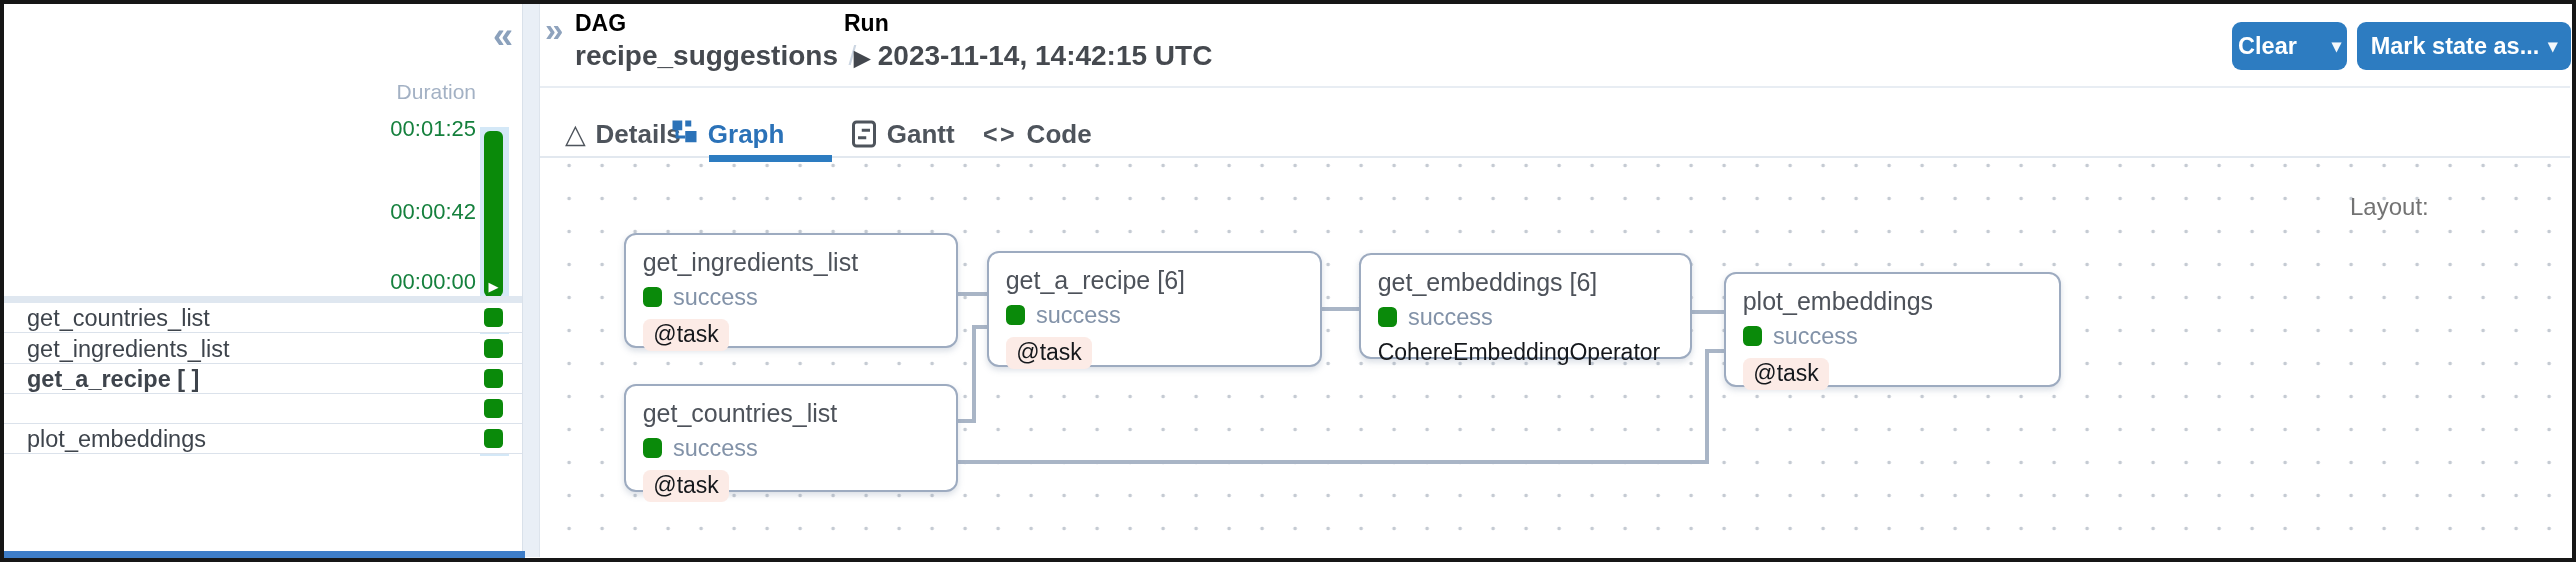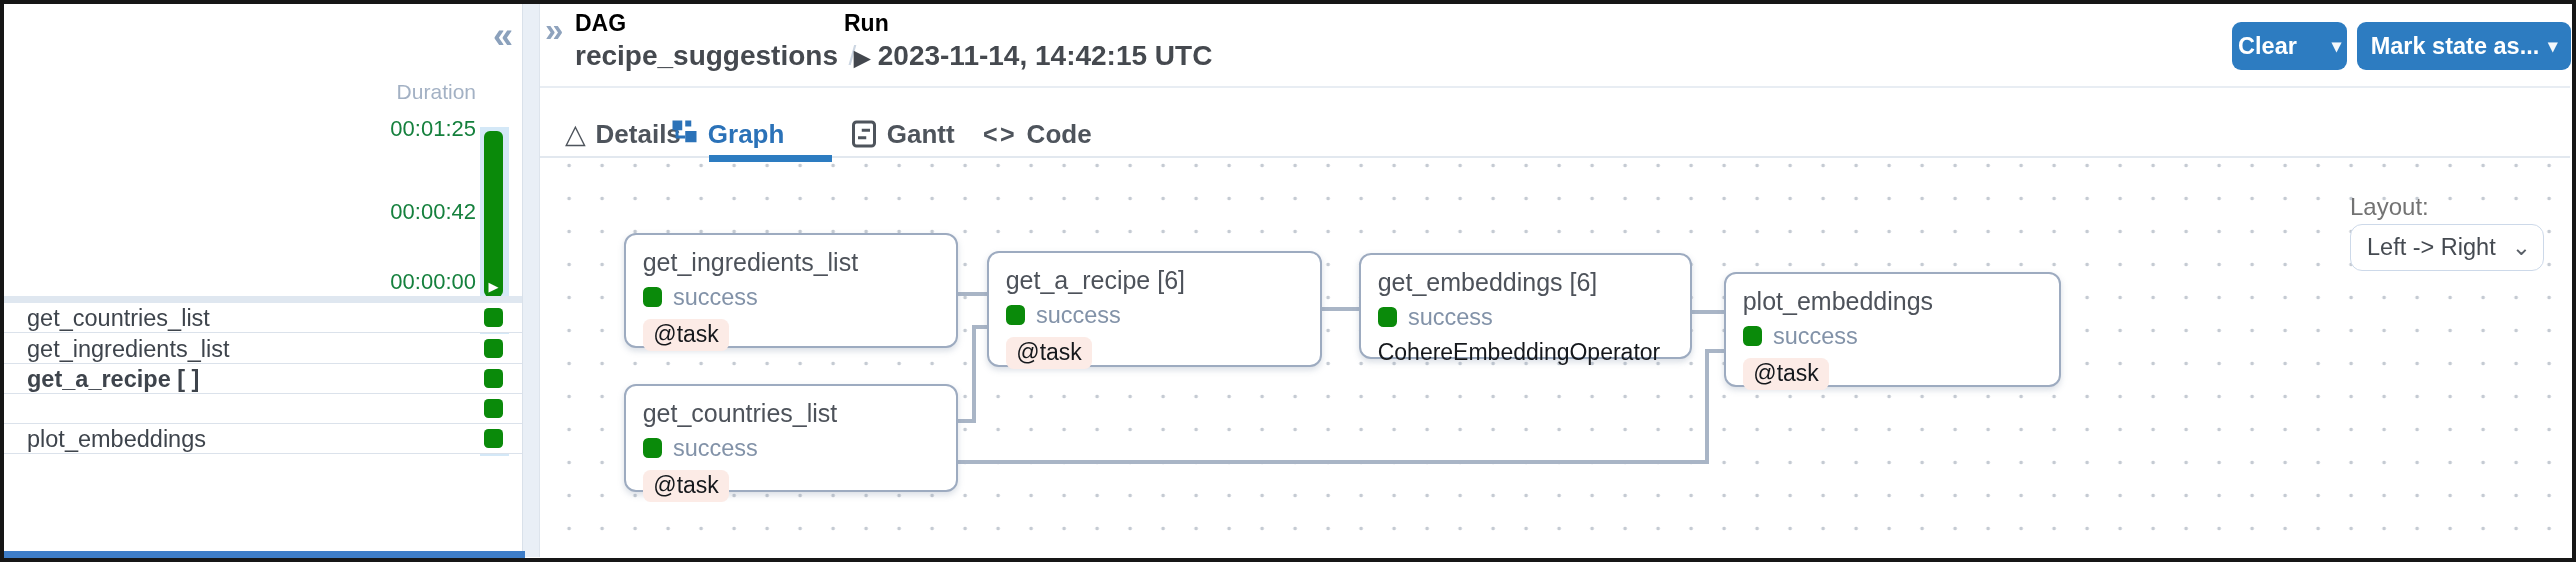--- a/index.html
+++ b/index.html
@@ -182,24 +182,20 @@
   <div class="abs tab tab-code">
     <span class="code-icon">&lt;&gt;</span>
     <span>Code</span>
   </div>
   <div class="abs tab-underline"></div>
   <div class="abs tabs-line"></div>
 
   <div class="abs canvas"></div>
 
   <div class="abs layout-label">Layout:</div>
-  <div class="abs layout-select">
-    <span class="sel-value">Left -&gt; Right</span>
-    <span class="sel-chev">⌄</span>
-  </div>
 
   <div class="abs edge eh" style="left:949px; top:288px; width:36px;"></div>
   <div class="abs edge eh" style="left:949px; top:415px; width:23px;"></div>
   <div class="abs edge ev" style="left:968px; top:321px; height:98px;"></div>
   <div class="abs edge eh" style="left:968px; top:321px; width:18px;"></div>
   <div class="abs edge eh" style="left:1317px; top:303px; width:39px;"></div>
   <div class="abs edge eh" style="left:1687px; top:306px; width:35px;"></div>
   <div class="abs edge eh" style="left:949px; top:456px; width:756px;"></div>
   <div class="abs edge ev" style="left:1701px; top:345px; height:114px;"></div>
   <div class="abs edge eh" style="left:1701px; top:345px; width:20.5px;"></div>

